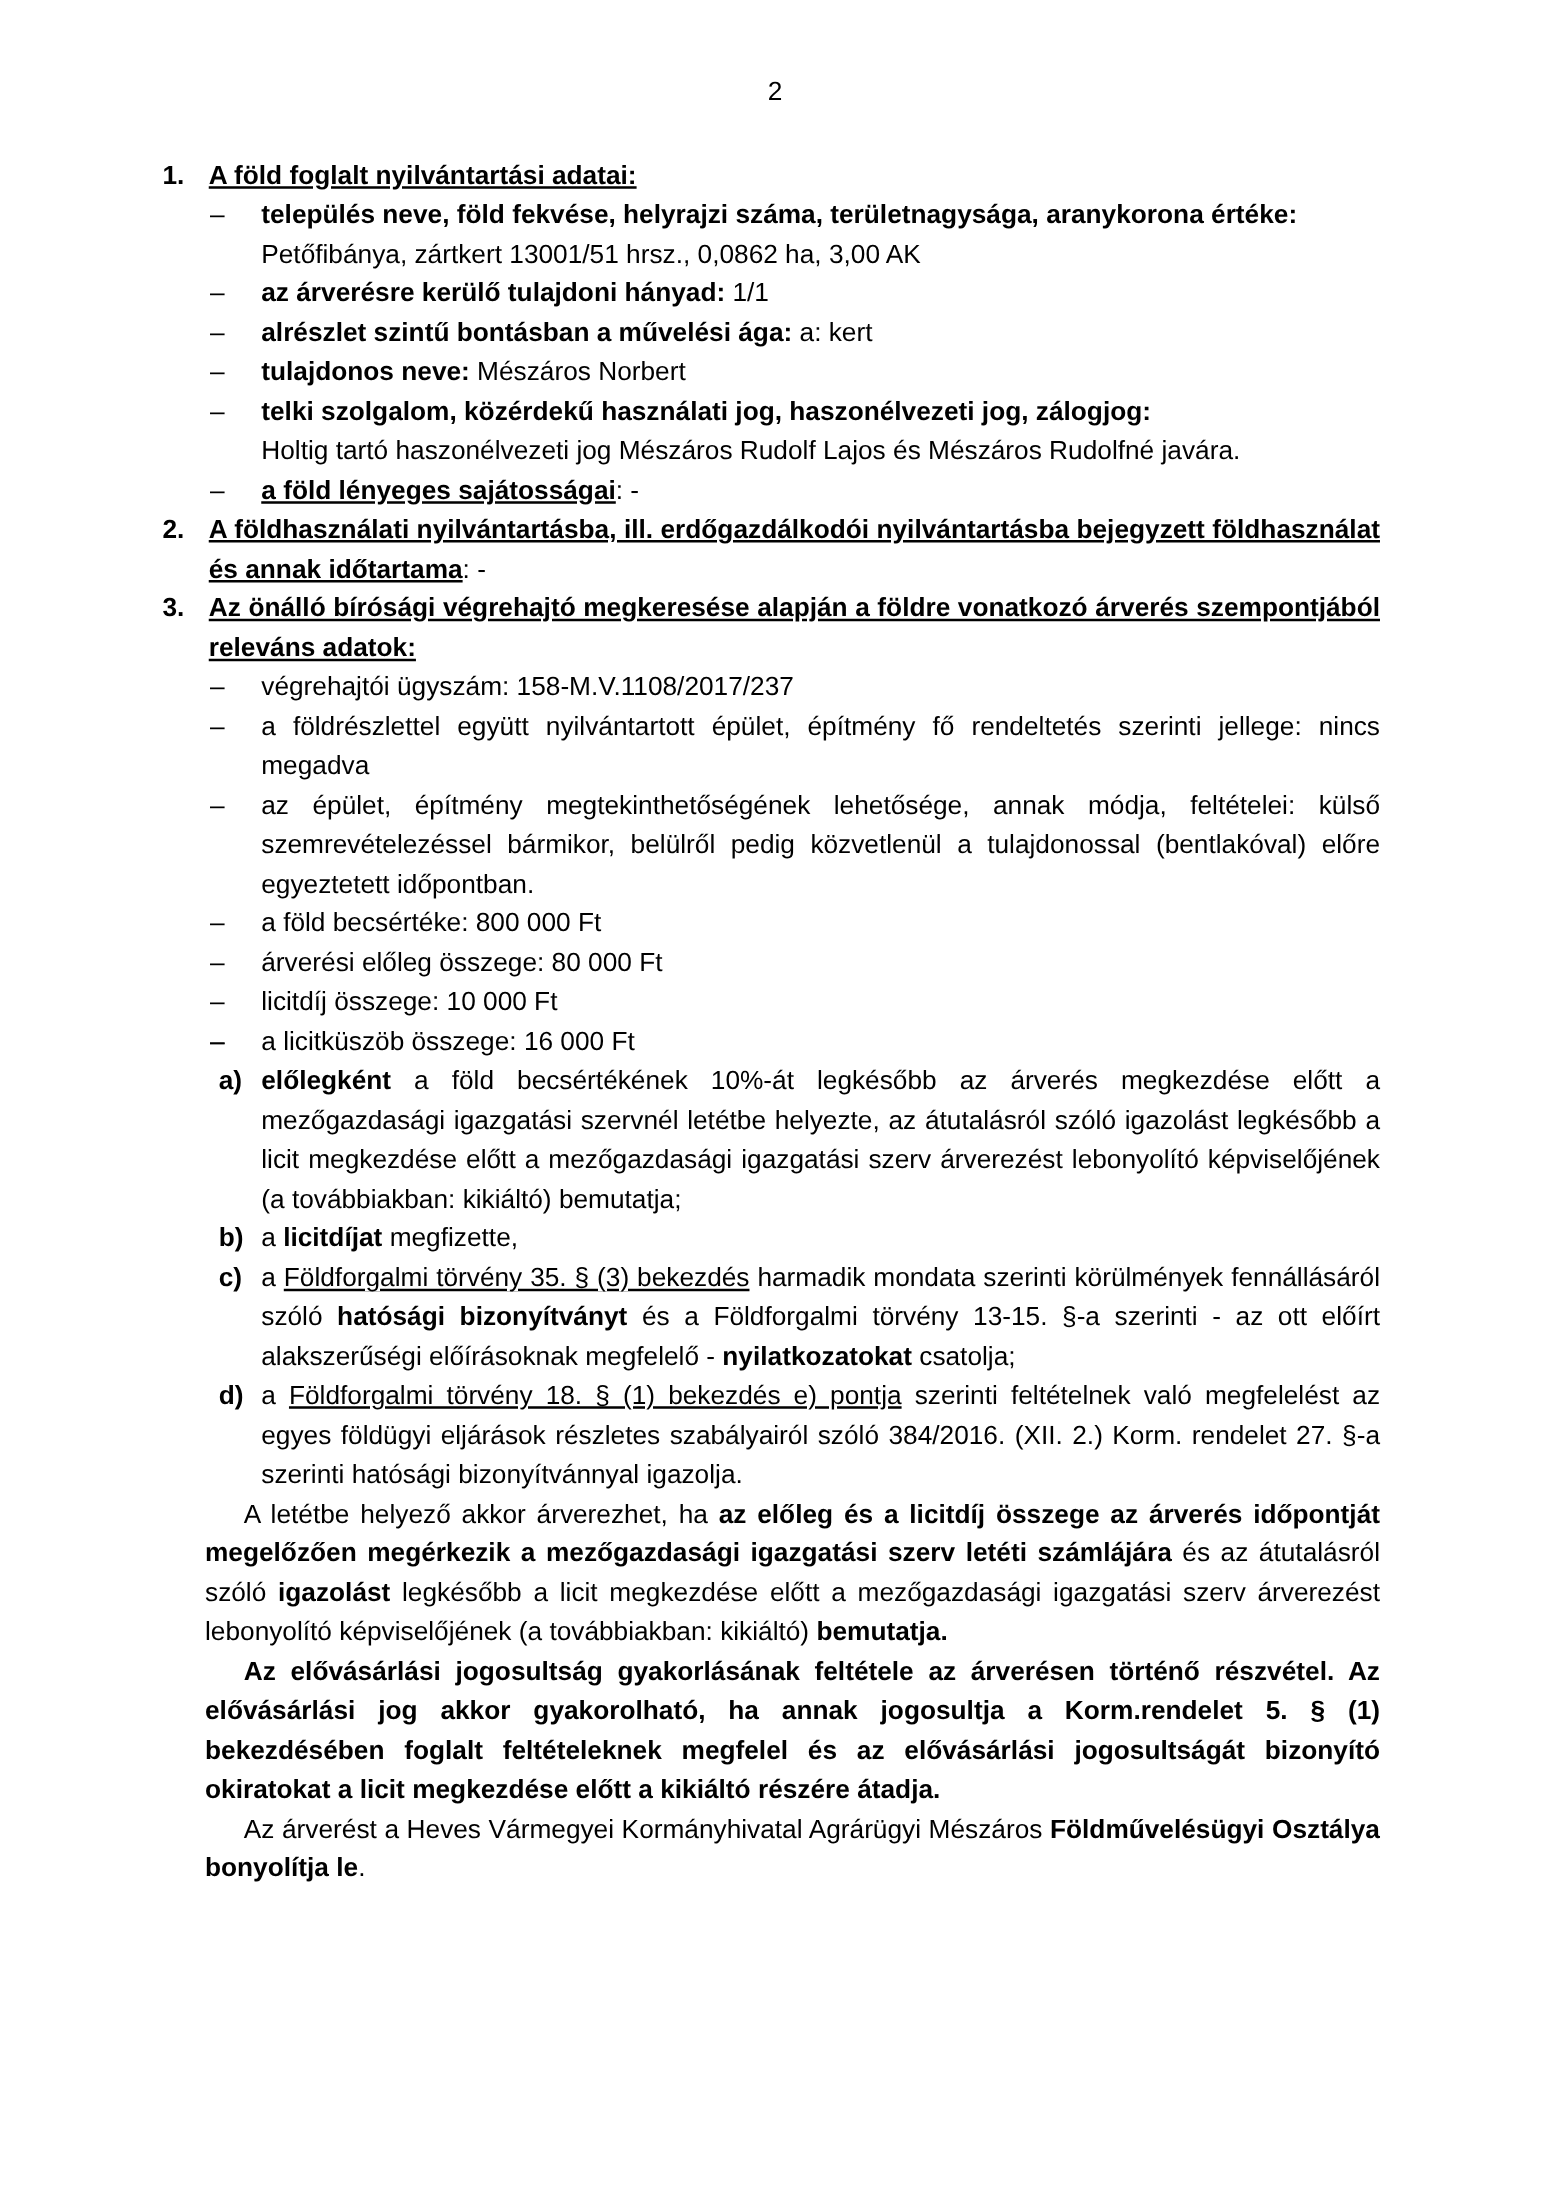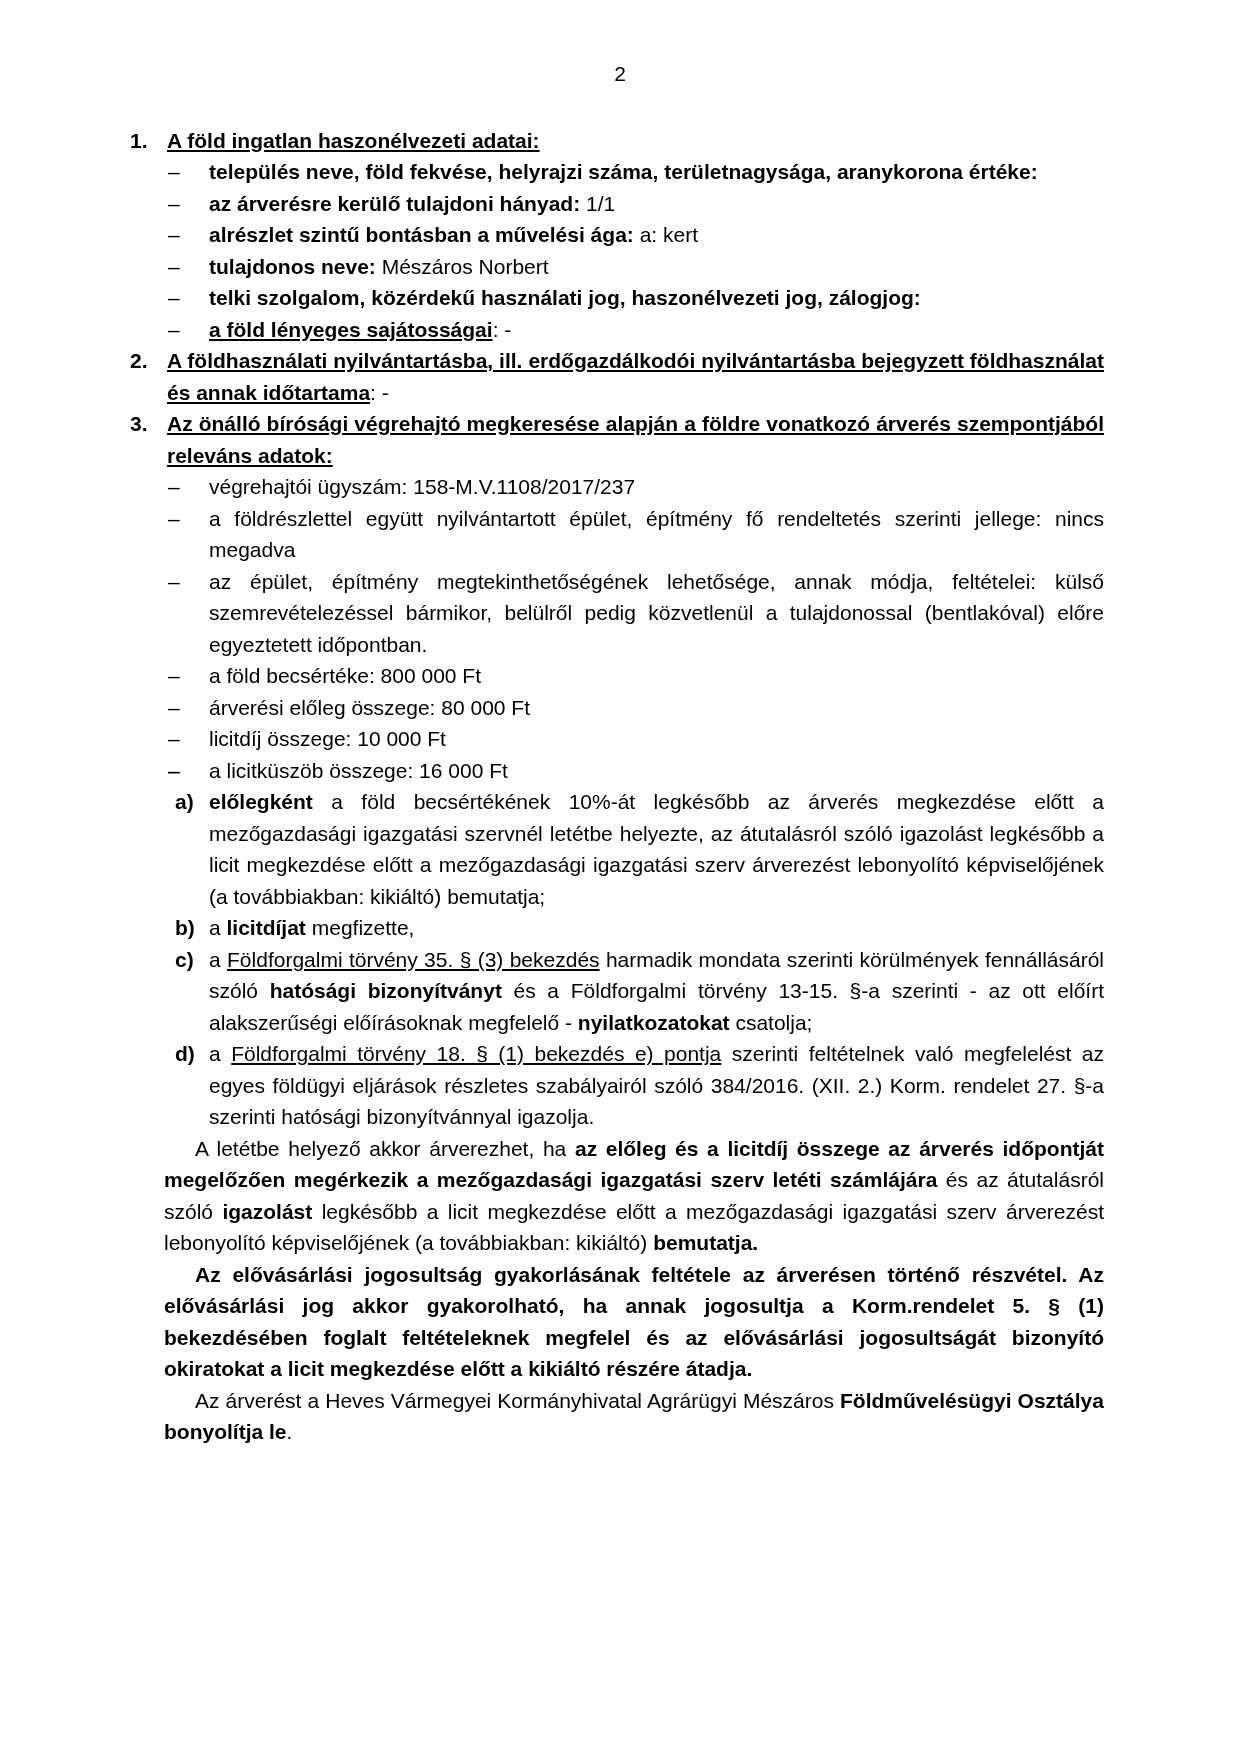--- a/index.html
+++ b/index.html
@@ -58,26 +58,26 @@
 
   .b { font-weight: bold; }
   .u { text-decoration: underline; }
 </style>
 </head>
 <body>
 
 <div class="page">
   <div class="page-number">2</div>
   <div id="doc-blocks">
-      <div class="block olnum"><span class="marker">1.</span><span class="b u">A föld ingatlan haszonélvezeti adatai:</span></div>
-      <div class="block dash"><span class="marker">–</span><span class="b">település neve, föld fekvése, helyrajzi száma, területnagysága, aranykorona értéke:</span><br></div>
+      <div class="block olnum"><span class="marker">1.</span><span class="b u">A föld foglalt nyilvántartási adatai:</span></div>
+      <div class="block dash"><span class="marker">–</span><span class="b">település neve, föld fekvése, helyrajzi száma, területnagysága, aranykorona értéke:</span><br><span>Petőfibánya, zártkert 13001/51 hrsz., 0,0862 ha, 3,00 AK</span></div>
       <div class="block dash"><span class="marker">–</span><span class="b">az árverésre kerülő tulajdoni hányad:</span><span> 1/1</span></div>
       <div class="block dash"><span class="marker">–</span><span class="b">alrészlet szintű bontásban a művelési ága:</span><span> a: kert</span></div>
       <div class="block dash"><span class="marker">–</span><span class="b">tulajdonos neve:</span><span> Mészáros Norbert</span></div>
-      <div class="block dash"><span class="marker">–</span><span class="b">telki szolgalom, közérdekű használati jog, haszonélvezeti jog, zálogjog:</span><br></div>
+      <div class="block dash"><span class="marker">–</span><span class="b">telki szolgalom, közérdekű használati jog, haszonélvezeti jog, zálogjog:</span><br><span>Holtig tartó haszonélvezeti jog Mészáros Rudolf Lajos és Mészáros Rudolfné javára.</span></div>
       <div class="block dash"><span class="marker">–</span><span class="b u">a föld lényeges sajátosságai</span><span>: -</span></div>
       <div class="block olnum justify"><span class="marker">2.</span><span class="b u">A földhasználati nyilvántartásba, ill. erdőgazdálkodói nyilvántartásba bejegyzett földhasználat és annak időtartama</span><span>: -</span></div>
       <div class="block olnum justify"><span class="marker">3.</span><span class="b u">Az önálló bírósági végrehajtó megkeresése alapján a földre vonatkozó árverés szempontjából releváns adatok:</span></div>
       <div class="block dash"><span class="marker">–</span><span>végrehajtói ügyszám: 158-M.V.1108/2017/237</span></div>
       <div class="block dash justify"><span class="marker">–</span><span>a földrészlettel együtt nyilvántartott épület, építmény fő rendeltetés szerinti jellege: nincs megadva</span></div>
       <div class="block dash justify"><span class="marker">–</span><span>az épület, építmény megtekinthetőségének lehetősége, annak módja, feltételei: külső szemrevételezéssel bármikor, belülről pedig közvetlenül a tulajdonossal (bentlakóval) előre egyeztetett időpontban.</span></div>
       <div class="block dash"><span class="marker">–</span><span>a föld becsértéke: 800 000 Ft</span></div>
       <div class="block dash"><span class="marker">–</span><span>árverési előleg összege: 80 000 Ft</span></div>
       <div class="block dash"><span class="marker">–</span><span>licitdíj összege: 10 000 Ft</span></div>
       <div class="block dash"><span class="marker">–</span></div>

